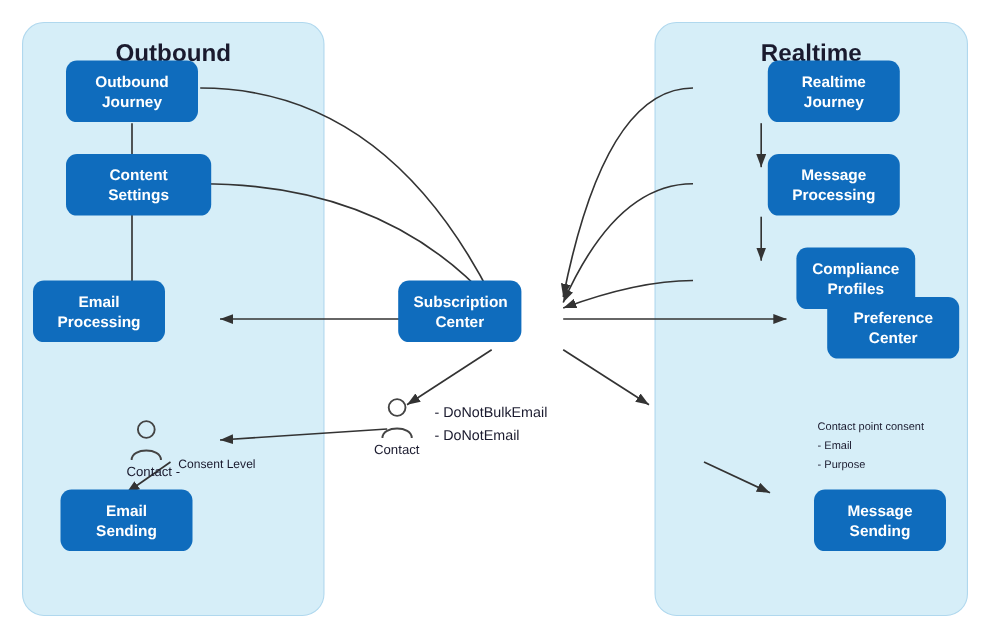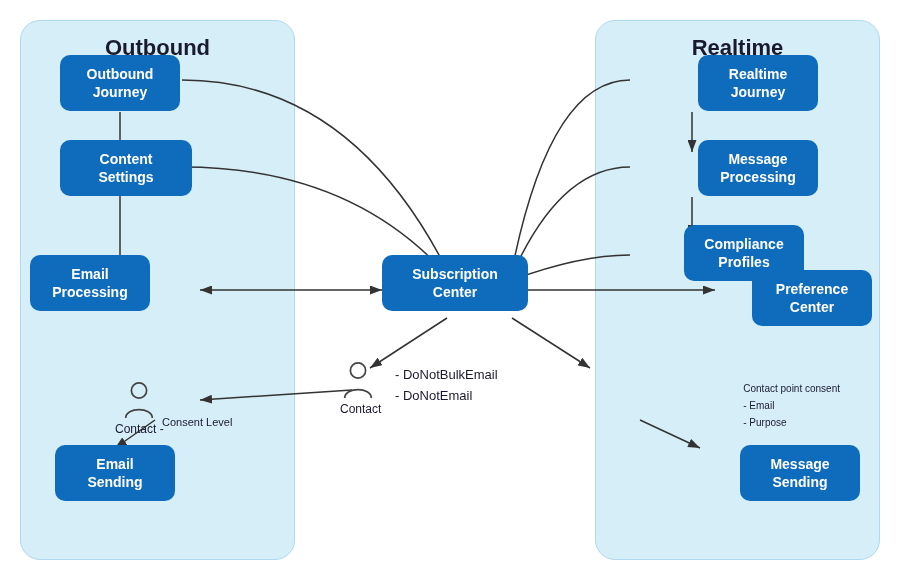--- a/index.html
+++ b/index.html
@@ -80,39 +80,39 @@
       top: 255px;
     }
     .box-email-sending {
       width: 120px;
       left: 55px;
       top: 445px;
     }
 
     
     .box-subscription-center {
-      width: 146px;
-      left: 382px;
+      width: 112px;
+      left: 362px;
       top: 255px;
     }
 
     
     .box-realtime-journey {
       width: 120px;
       right: 82px;
       top: 55px;
     }
     .box-message-processing {
       width: 120px;
       right: 82px;
       top: 140px;
     }
     .box-compliance-profiles {
-      width: 120px;
-      right: 96px;
+      width: 108px;
+      right: 68px;
       top: 225px;
     }
     .box-preference-center {
       width: 120px;
       right: 28px;
       top: 270px;
     }
     .box-message-sending {
       width: 120px;
       right: 40px;
@@ -128,30 +128,30 @@
       pointer-events: none;
     }
 
     
     .contact-icon {
       position: absolute;
       left: 340px;
       top: 360px;
       display: flex;
       flex-direction: column;
+      align-items: center;
       font-size: 12px;
     }
 
     .contact-icon-left {
       position: absolute;
       left: 115px;
       top: 380px;
       display: flex;
       flex-direction: column;
-      align-items: center;
       font-size: 12px;
     }
 
     .person-svg {
       width: 36px;
       height: 40px;
     }
 
     .contact-label {
       font-size: 12px;

